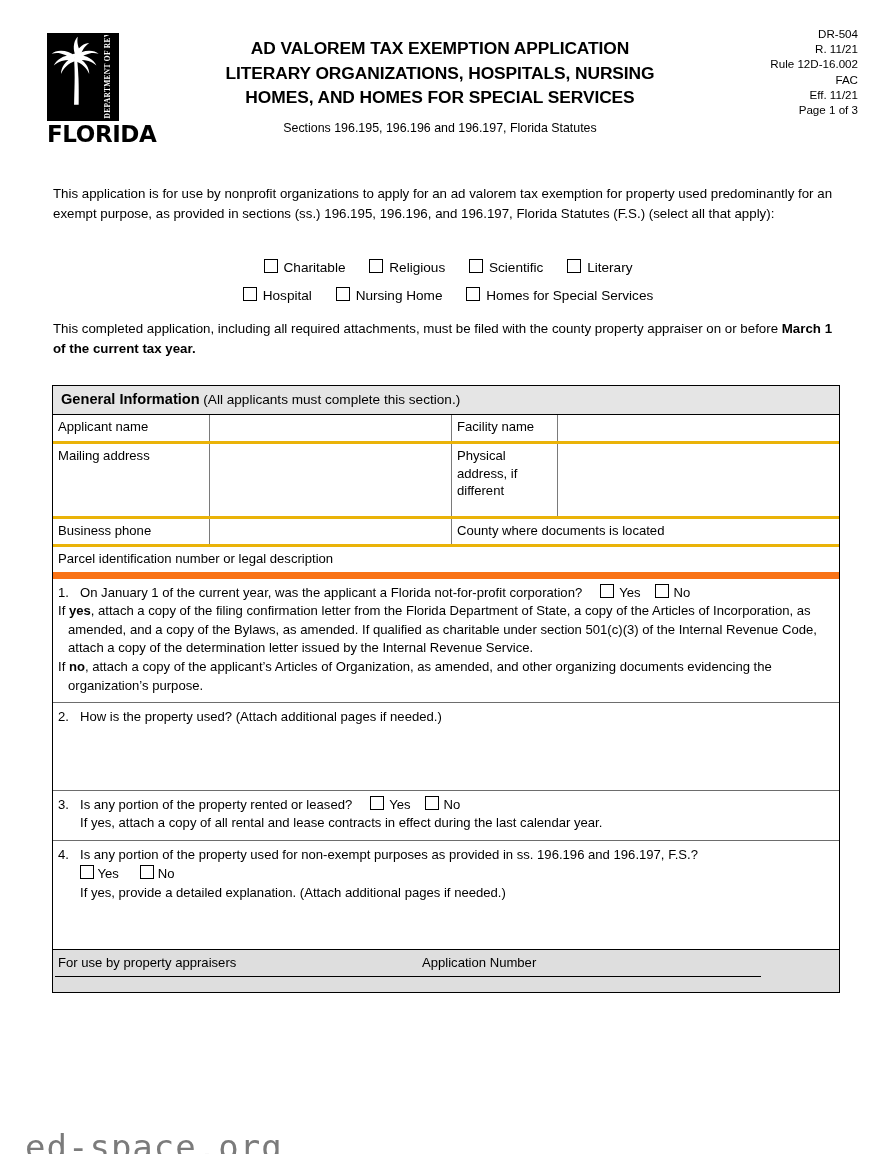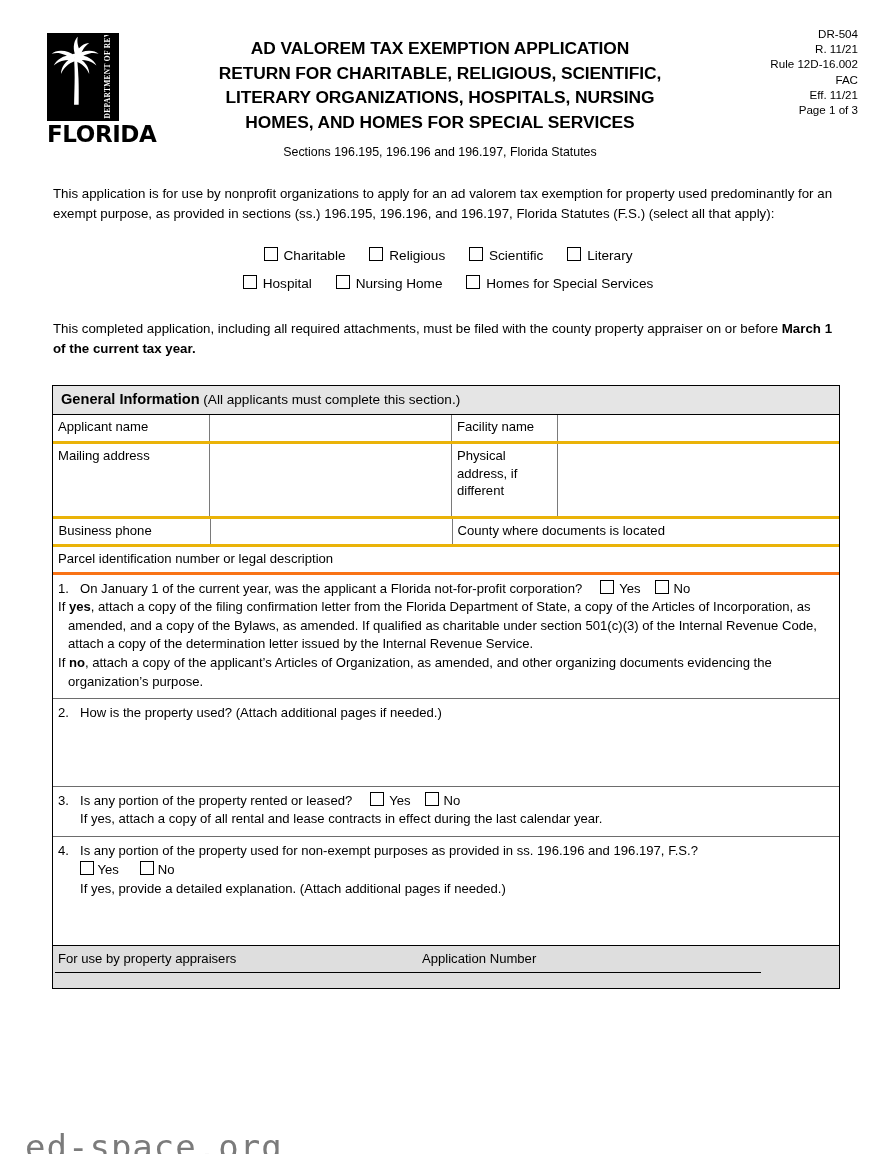--- a/index.html
+++ b/index.html
@@ -141,21 +141,21 @@
     position: absolute;
     left: 53px;
     top: 275px;
     width: 790px;
     text-align: center;
     font-size: 13.6px;
     white-space: nowrap;
   }
   .cbopt {
     display: inline-block;
-    margin: 0 10px;
+    margin: 12px 10px;
     vertical-align: middle;
   }
   .cbopt .lbl { margin-left: 6px; }
 
   .cbox {
     display: inline-block;
     width: 12px;
     height: 12px;
     border: 1.5px solid #000;
     background: #fff;
@@ -200,24 +200,24 @@
     box-sizing: border-box;
     line-height: 17.6px;
   }
   .c1 { width: 157px; border-right: 1px solid #7a7a7a; }
   .c2 { width: 242px; border-right: 1px solid #7a7a7a; }
   .c3 { width: 106px; border-right: 1px solid #7a7a7a; }
   .c4 { width: 280px; }
   .c34 { width: 386px; }
   .h-row1 { height: 26px; }
   .h-row2 { height: 72px; }
-  .h-row3 { height: 25px; justify-content: center; }
+  .h-row3 { height: 25px; }
 
   .full-row {
-    border-bottom: 3px solid #f97316;
+    border-bottom: 7px solid #f97316;
     padding: 3px 6px 4px 5px;
     line-height: 17.8px;
   }
   .q-row {
     border-bottom: 1.2px solid #6d6d6d;
     padding: 5px 6px 7px 5px;
   }
   .q-row.noborder { border-bottom: none; }
 
   .qline {
@@ -310,21 +310,20 @@
       </g>
     </svg>
     <div id="logo-dor">
       <span>DEPARTMENT OF REVENUE</span>
     </div>
     <div id="logo-florida">FLORIDA</div>
   </div>
 
   <div id="title-block">
     <div class="title-line">AD VALOREM TAX EXEMPTION APPLICATION</div>
-    <div class="title-line">RETURN FOR CHARITABLE, RELIGIOUS, SCIENTIFIC,</div>
     <div class="title-line">LITERARY ORGANIZATIONS, HOSPITALS, NURSING</div>
     <div class="title-line">HOMES, AND HOMES FOR SPECIAL SERVICES</div>
     <div id="subtitle-line">Sections 196.195, 196.196 and 196.197, Florida Statutes</div>
   </div>
 
   <div id="formcodes">
     <div>DR-504</div>
     <div>R. 11/21</div>
     <div>Rule 12D-16.002</div>
     <div>FAC</div>

